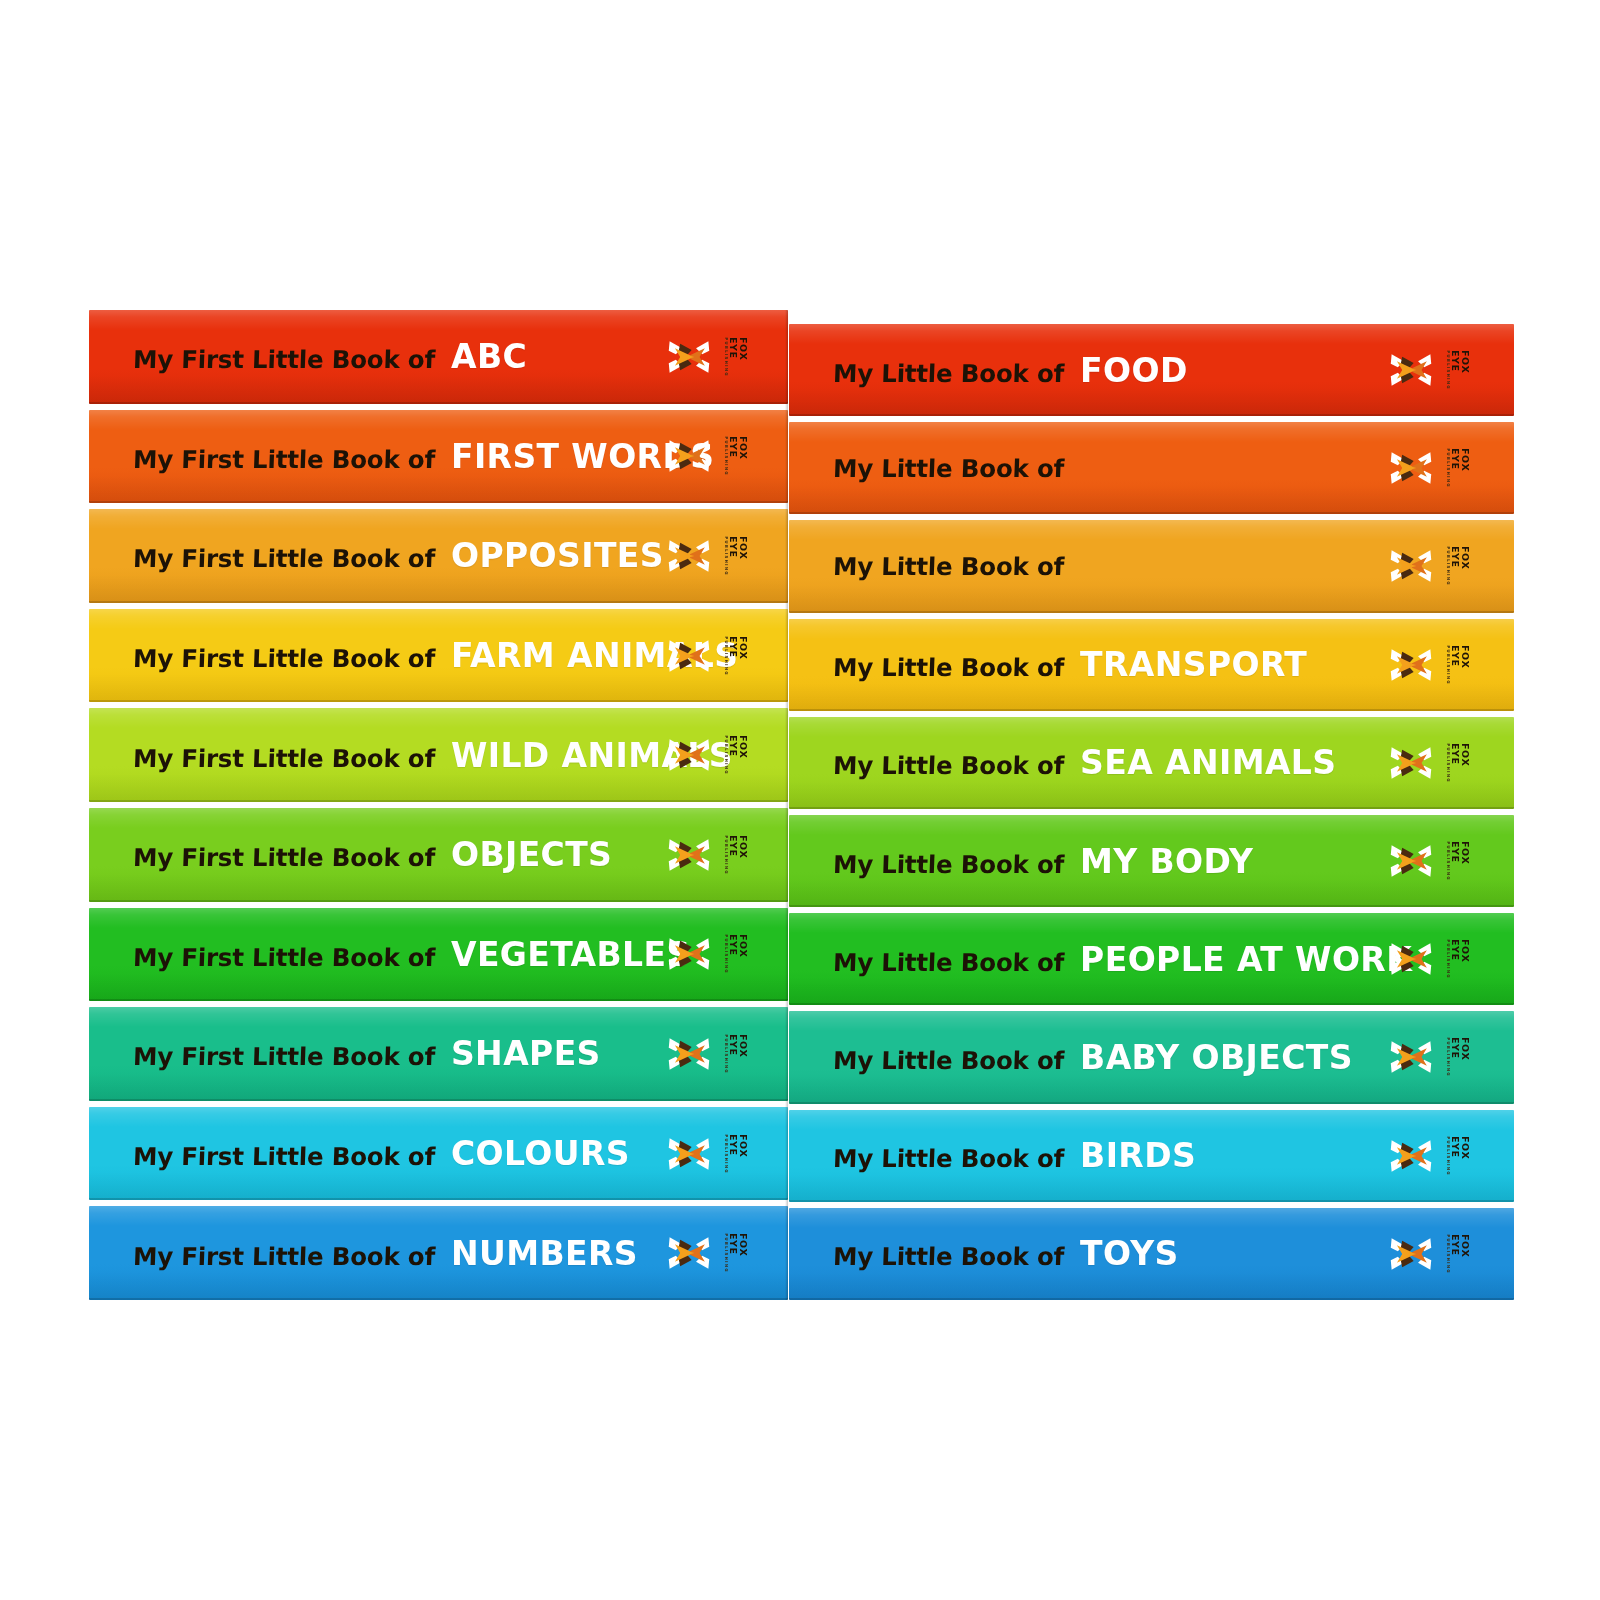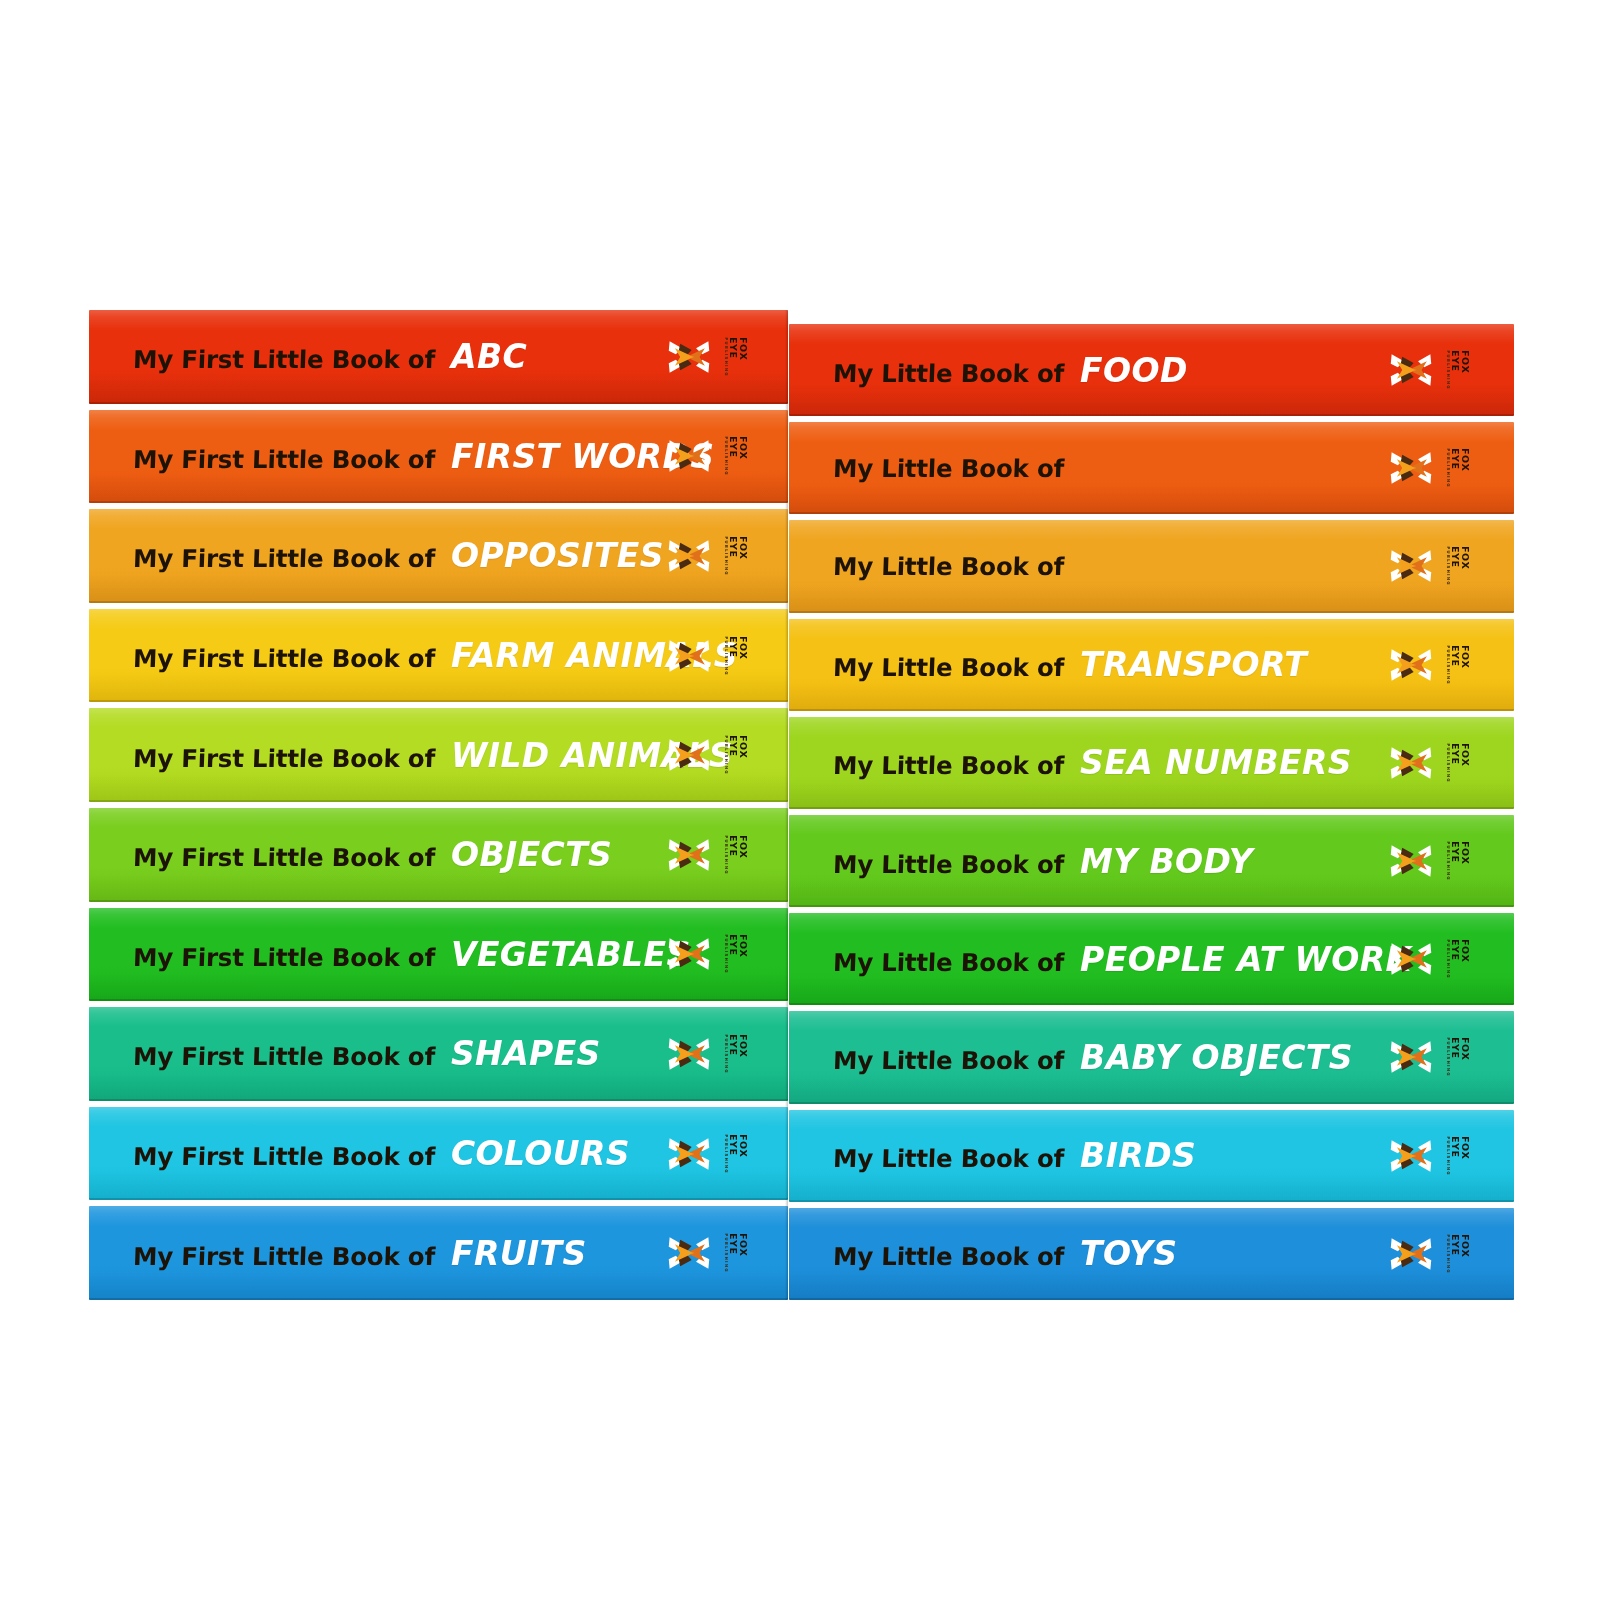--- a/index.html
+++ b/index.html
@@ -99,21 +99,20 @@
     transform: skewX(-2deg);
   }
   .subject {
     font-family: "DejaVu Sans", sans-serif;
     font-size: 33px;
     font-weight: 700;
     color: #ffffff;
     letter-spacing: 0.4px;
     margin-left: 16px;
     text-shadow: 0 1px 1px rgba(0,0,0,0.10);
-    font-style: italic;
   }
 
   
   .logo-lockup {
     position: absolute;
     z-index: 3;
     top: 50%;
     transform: translateY(-50%);
     display: flex;
     align-items: center;
@@ -386,21 +385,21 @@
           <div class="logo-wordmark">
             <span class="wm-main">FOX EYE</span>
             <span class="wm-sub">PUBLISHING</span>
           </div>
         </div>
       </div>
       <div class="gap" style="height: 6px;"></div>
       <div class="spine" style="background: linear-gradient(rgb(30, 150, 222) 0%, rgb(30, 150, 222) 62%, rgb(22, 140, 213) 100%); height: 93.6px;">
         <div class="title-block">
           <span class="prefix">My First Little Book of</span>
-          <span class="subject">FRUITS</span>
+          <span class="subject">NUMBERS</span>
         </div>
         <div class="logo-lockup">
           <svg class="fox-mark" viewBox="0 0 100 100">
             <path d="M6 14 L34 30 L20 44 L4 36 Z" fill="#FFFFFF"></path>
             <path d="M6 86 L34 70 L20 56 L4 64 Z" fill="#FFFFFF"></path>
             <path d="M94 14 L66 30 L80 44 L96 36 Z" fill="#FFFFFF"></path>
             <path d="M94 86 L66 70 L80 56 L96 64 Z" fill="#FFFFFF"></path>
             <path d="M30 20 L56 34 L44 48 L26 40 Z" fill="#4A2A10"></path>
             <path d="M30 80 L56 66 L44 52 L26 60 Z" fill="#4A2A10"></path>
             <path d="M18 30 L52 46 L52 54 L18 70 L30 50 Z" fill="#F4A01C"></path>
@@ -506,21 +505,21 @@
           <div class="logo-wordmark">
             <span class="wm-main">FOX EYE</span>
             <span class="wm-sub">PUBLISHING</span>
           </div>
         </div>
       </div>
       <div class="gap" style="height: 6px;"></div>
       <div class="spine" style="background: linear-gradient(rgb(158, 214, 31) 0%, rgb(158, 214, 31) 62%, rgb(147, 205, 23) 100%); height: 92.2px;">
         <div class="title-block">
           <span class="prefix">My Little Book of</span>
-          <span class="subject">SEA NUMBERS</span>
+          <span class="subject">SEA ANIMALS</span>
         </div>
         <div class="logo-lockup">
           <svg class="fox-mark" viewBox="0 0 100 100">
             <path d="M6 14 L34 30 L20 44 L4 36 Z" fill="#FFFFFF"></path>
             <path d="M6 86 L34 70 L20 56 L4 64 Z" fill="#FFFFFF"></path>
             <path d="M94 14 L66 30 L80 44 L96 36 Z" fill="#FFFFFF"></path>
             <path d="M94 86 L66 70 L80 56 L96 64 Z" fill="#FFFFFF"></path>
             <path d="M30 20 L56 34 L44 48 L26 40 Z" fill="#4A2A10"></path>
             <path d="M30 80 L56 66 L44 52 L26 60 Z" fill="#4A2A10"></path>
             <path d="M18 30 L52 46 L52 54 L18 70 L30 50 Z" fill="#F4A01C"></path>

